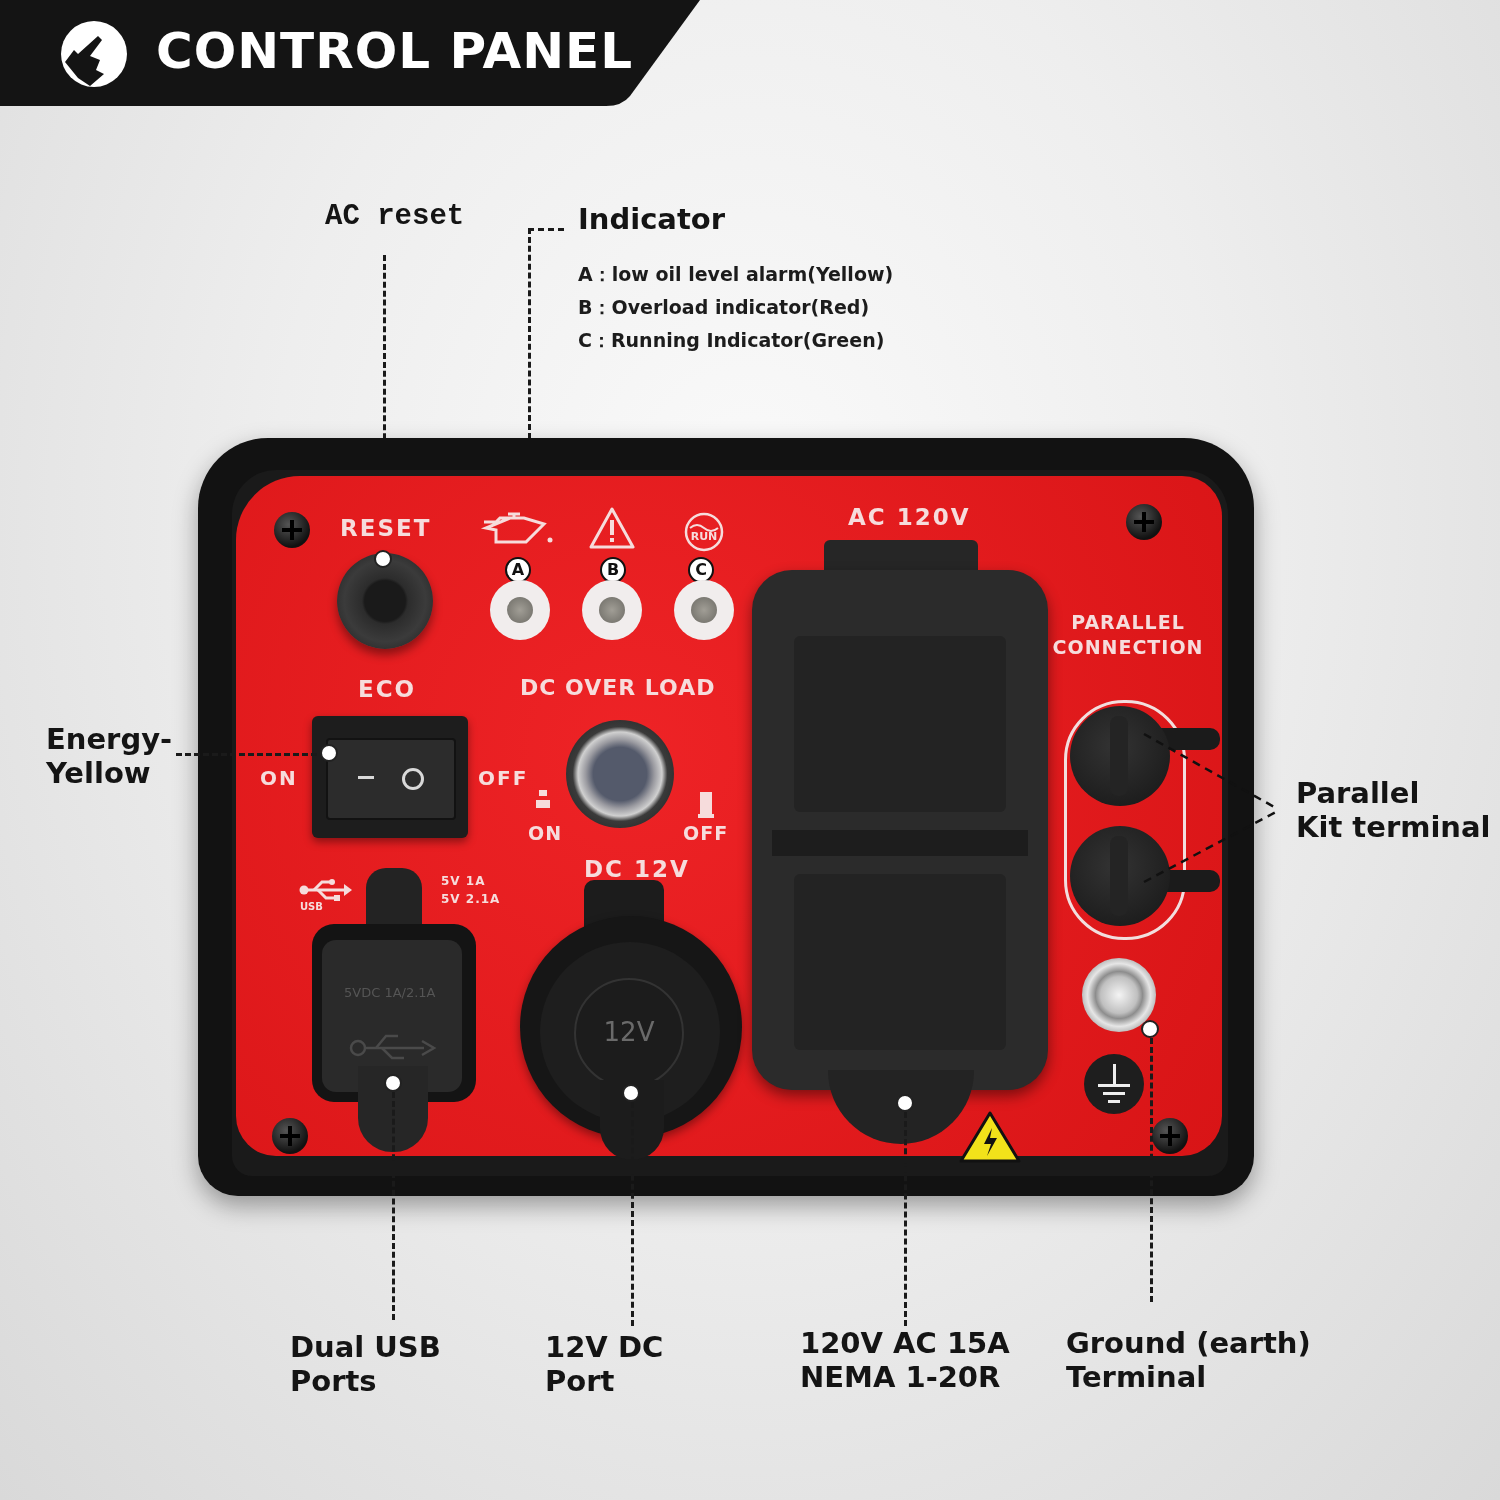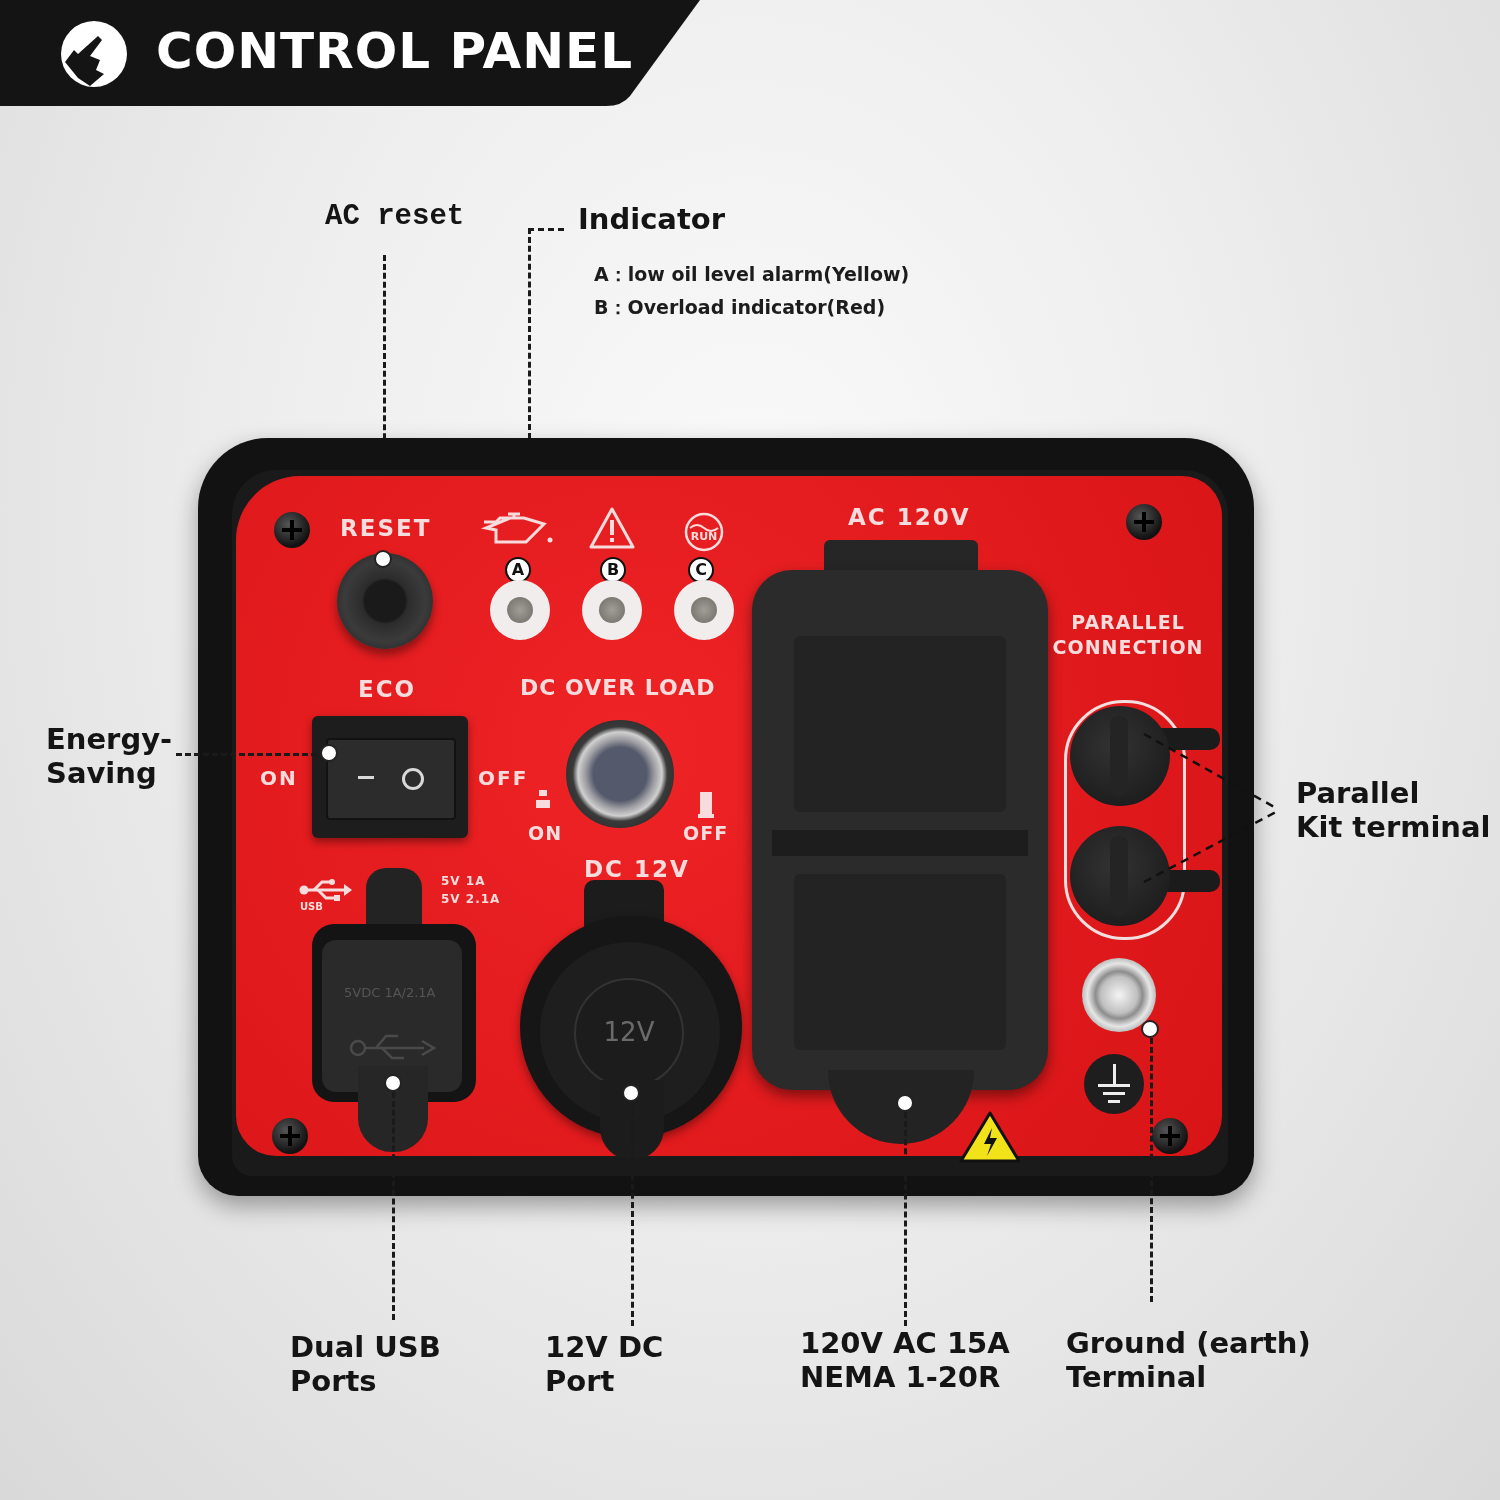--- a/index.html
+++ b/index.html
@@ -9,21 +9,21 @@
   .abs{position:absolute;}
   
   .banner{left:0;top:0;width:700px;height:108px;}
   .banner svg{position:absolute;left:0;top:0;}
   .banner-title{left:156px;top:22px;color:#fff;font-weight:bold;font-size:50px;letter-spacing:1px;
     font-family:"DejaVu Sans",sans-serif;white-space:nowrap;}
   .logo{left:60px;top:20px;width:68px;height:68px;}
   
   .callout{color:#141414;font-weight:bold;font-size:29px;line-height:34px;white-space:nowrap;}
   .callout.center{text-align:left;}
-  .ind-list{left:578px;top:258px;font-size:19px;font-weight:bold;color:#1c1c1c;line-height:33px;margin-left:16px;}
+  .ind-list{left:578px;top:258px;font-size:19px;font-weight:bold;color:#1c1c1c;line-height:33px;}
   .ind-list div{white-space:nowrap;}
   .dash-v{border-left:3px dashed #1a1a1a;width:0;}
   .dash-h{border-top:3px dashed #1a1a1a;height:0;}
   .dot{width:18px;height:18px;border-radius:50%;background:#fff;border:2px solid #222;box-sizing:border-box;}
   
   .frame{left:198px;top:438px;width:1056px;height:758px;background:#121212;border-radius:70px 70px 40px 40px;
     box-shadow:0 10px 25px rgba(0,0,0,.35);}
   .frame-inner{left:232px;top:470px;width:996px;height:706px;background:#1a1a1a;border-radius:44px 44px 20px 20px;}
   .plate{left:236px;top:476px;width:986px;height:680px;background:#e21b1d;
     border-radius:64px 40px 40px 40px;
@@ -90,25 +90,26 @@
 
 <div class="abs callout" style="left:325px;top:200px;font-family:Liberation Mono, monospace;">AC reset</div>
 <div class="abs dash-v" style="left:383px;top:255px;height:300px;"></div>
 
 <div class="abs callout" style="left:578px;top:202px;">Indicator</div>
 <div class="abs dash-h" style="left:528px;top:228px;width:36px;"></div>
 <div class="abs dash-v" style="left:528px;top:228px;height:300px;"></div>
 <div class="abs ind-list">
   <div><span>A</span><span>：</span><span>low oil level alarm(Yellow)</span></div>
   <div><span>B</span><span>：</span><span>Overload indicator(Red)</span></div>
+  <div><span>C</span><span>：</span><span>Running Indicator(Green)</span></div>
 </div>
 
 <div class="abs callout" style="left:46px;top:722px;">
   <div>Energy-</div>
-  <div>Saving</div>
+  <div>Yellow</div>
 </div>
 
 <div class="abs frame"></div>
 <div class="abs frame-inner"></div>
 <div class="abs plate"></div>
 
 <div class="abs screw" style="left:274px;top:512px;"></div>
 <div class="abs screw" style="left:1126px;top:504px;"></div>
 <div class="abs screw" style="left:272px;top:1118px;"></div>
 <div class="abs screw" style="left:1152px;top:1118px;"></div>

